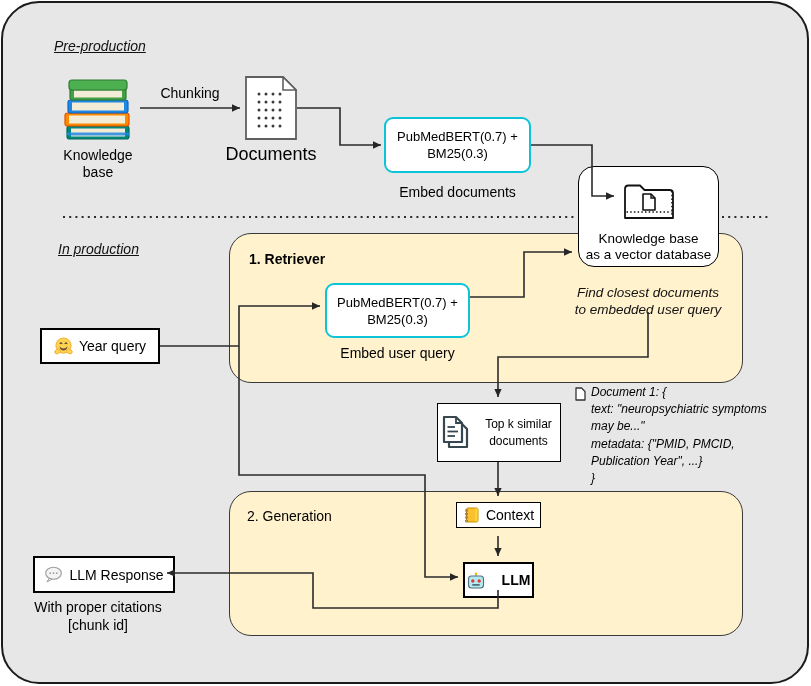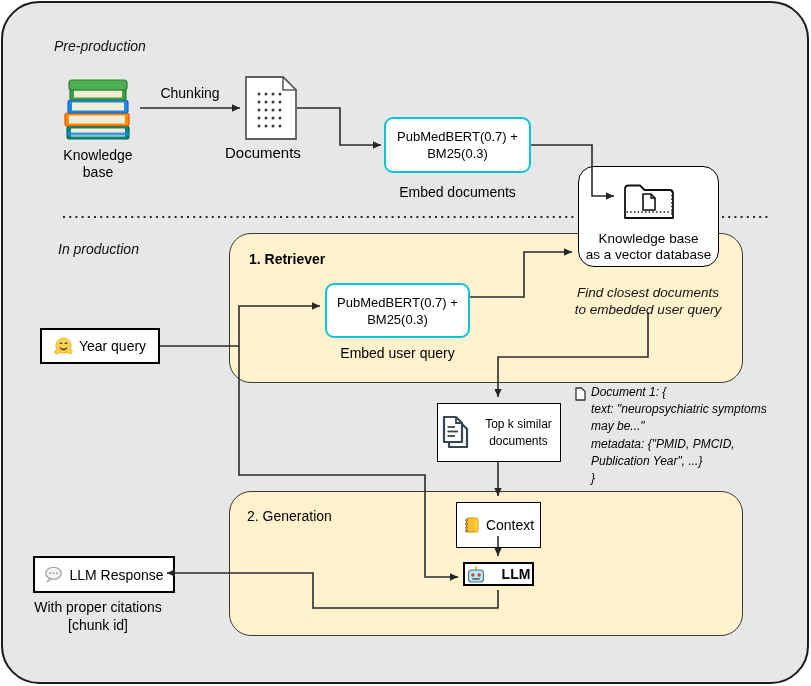--- a/index.html
+++ b/index.html
@@ -4,21 +4,21 @@
 <style>
   * { margin:0; padding:0; box-sizing:border-box; }
   body { background:#ffffff; font-family:"Liberation Sans","DejaVu Sans",sans-serif; color:#000; }
   .canvas { position:relative; width:811px; height:686px; overflow:hidden; background:#fff; }
   .outer {
     position:absolute; left:1px; top:1px; width:808px; height:683px;
     background:#e7e7e7; border:2px solid #1c1c1c; border-radius:38px;
   }
   .abs { position:absolute; }
   .section-label {
-    font-size:14px; font-style:italic; color:#111;
+    font-size:14px; font-style:italic; text-decoration:underline; color:#111;
   }
   .panel {
     position:absolute; background:#fff2cc; border:1.4px solid #3a3a3a; border-radius:22px;
   }
   .panel-title { font-size:14px; color:#000; }
   .node {
     position:absolute; background:#fff; display:flex; align-items:center; justify-content:center;
     text-align:center; font-size:14px; gap:6px;
   }
   .embed-box {
@@ -89,21 +89,21 @@
           <circle cx="21" cy="42" r="1.5"></circle>
           <circle cx="28" cy="42" r="1.5"></circle>
           <circle cx="35" cy="42" r="1.5"></circle>
         <circle cx="14" cy="50" r="1.5"></circle>
           <circle cx="21" cy="50" r="1.5"></circle>
           <circle cx="28" cy="50" r="1.5"></circle>
           <circle cx="35" cy="50" r="1.5"></circle>
       </g>
     </svg>
   </div>
-  <div class="abs lvl2" style="left:225px; top:144px; width:92px; font-size:15px;">Documents</div>
+  <div class="abs lvl2" style="left:225px; top:144px; width:92px; text-align:center; font-size:18px;">Documents</div>
 
   <div class="embed-box lvl2" style="left:384px; top:117px; width:147px; height:56px;">
     <div>PubMedBERT(0.7) +</div>
     <div>BM25(0.3)</div>
   </div>
   <div class="caption lvl2" style="left:384px; top:184px; width:147px;">Embed documents</div>
 
   <div class="kbvdb lvl3" style="left:578px; top:166px; width:141px; height:101px;">
     <span>
       <svg width="56" height="46" viewBox="0 0 56 46">
@@ -174,37 +174,37 @@
     <div>text: "neuropsychiatric symptoms</div>
     <div>may be..."</div>
     <div>metadata: {"PMID, PMCID,</div>
     <div>Publication Year", ...}</div>
     <div>}</div>
   </div>
 
   <div class="panel lvl1" style="left:229px; top:491px; width:514px; height:145px;"></div>
   <div class="abs panel-title lvl2" style="left:247px; top:508px;">2. Generation</div>
 
-  <div class="node thin-border lvl2" style="left:456px; top:502px; width:85px; height:46px;">
+  <div class="node thin-border lvl2" style="left:456px; top:502px; width:85px; height:26px;">
     <span style="display:flex;">
       <svg width="17" height="18" viewBox="0 0 17 18">
         <rect x="3.5" y="2" width="11.5" height="14" rx="1.5" fill="#fbc02d" stroke="#c79100" stroke-width="1"></rect>
         <rect x="12.2" y="2.6" width="2.3" height="12.8" fill="#fdd835"></rect>
         <g fill="none" stroke="#8d6e63" stroke-width="1">
           <circle cx="3.5" cy="4.5" r="1.1"></circle>
             <circle cx="3.5" cy="8" r="1.1"></circle>
           <circle cx="3.5" cy="11.5" r="1.1"></circle>
             <circle cx="3.5" cy="15" r="1.1"></circle>
         </g>
       </svg>
     </span>
     <span>Context</span>
   </div>
 
-  <div class="node thick-border lvl2" style="left:463px; top:562px; width:71px; height:24px; gap:17px;">
+  <div class="node thick-border lvl2" style="left:463px; top:562px; width:71px; height:36px; gap:17px;">
     <span style="display:flex;">
       <svg width="18" height="17" viewBox="0 0 18 17">
         <line x1="9" y1="4" x2="9" y2="2.2" stroke="#8d8d8d" stroke-width="1"></line>
         <circle cx="9" cy="1.7" r="1.3" fill="#ffb300"></circle>
         <rect x="1.5" y="4" width="15" height="12" rx="3" fill="#b2ebf2" stroke="#546e7a" stroke-width="1.1"></rect>
         <circle cx="5.8" cy="9" r="1.7" fill="#e53935"></circle>
         <circle cx="12.2" cy="9" r="1.7" fill="#e53935"></circle>
         <rect x="5.2" y="12" width="7.6" height="1.8" rx="0.6" fill="#546e7a"></rect>
       </svg>
     </span>

